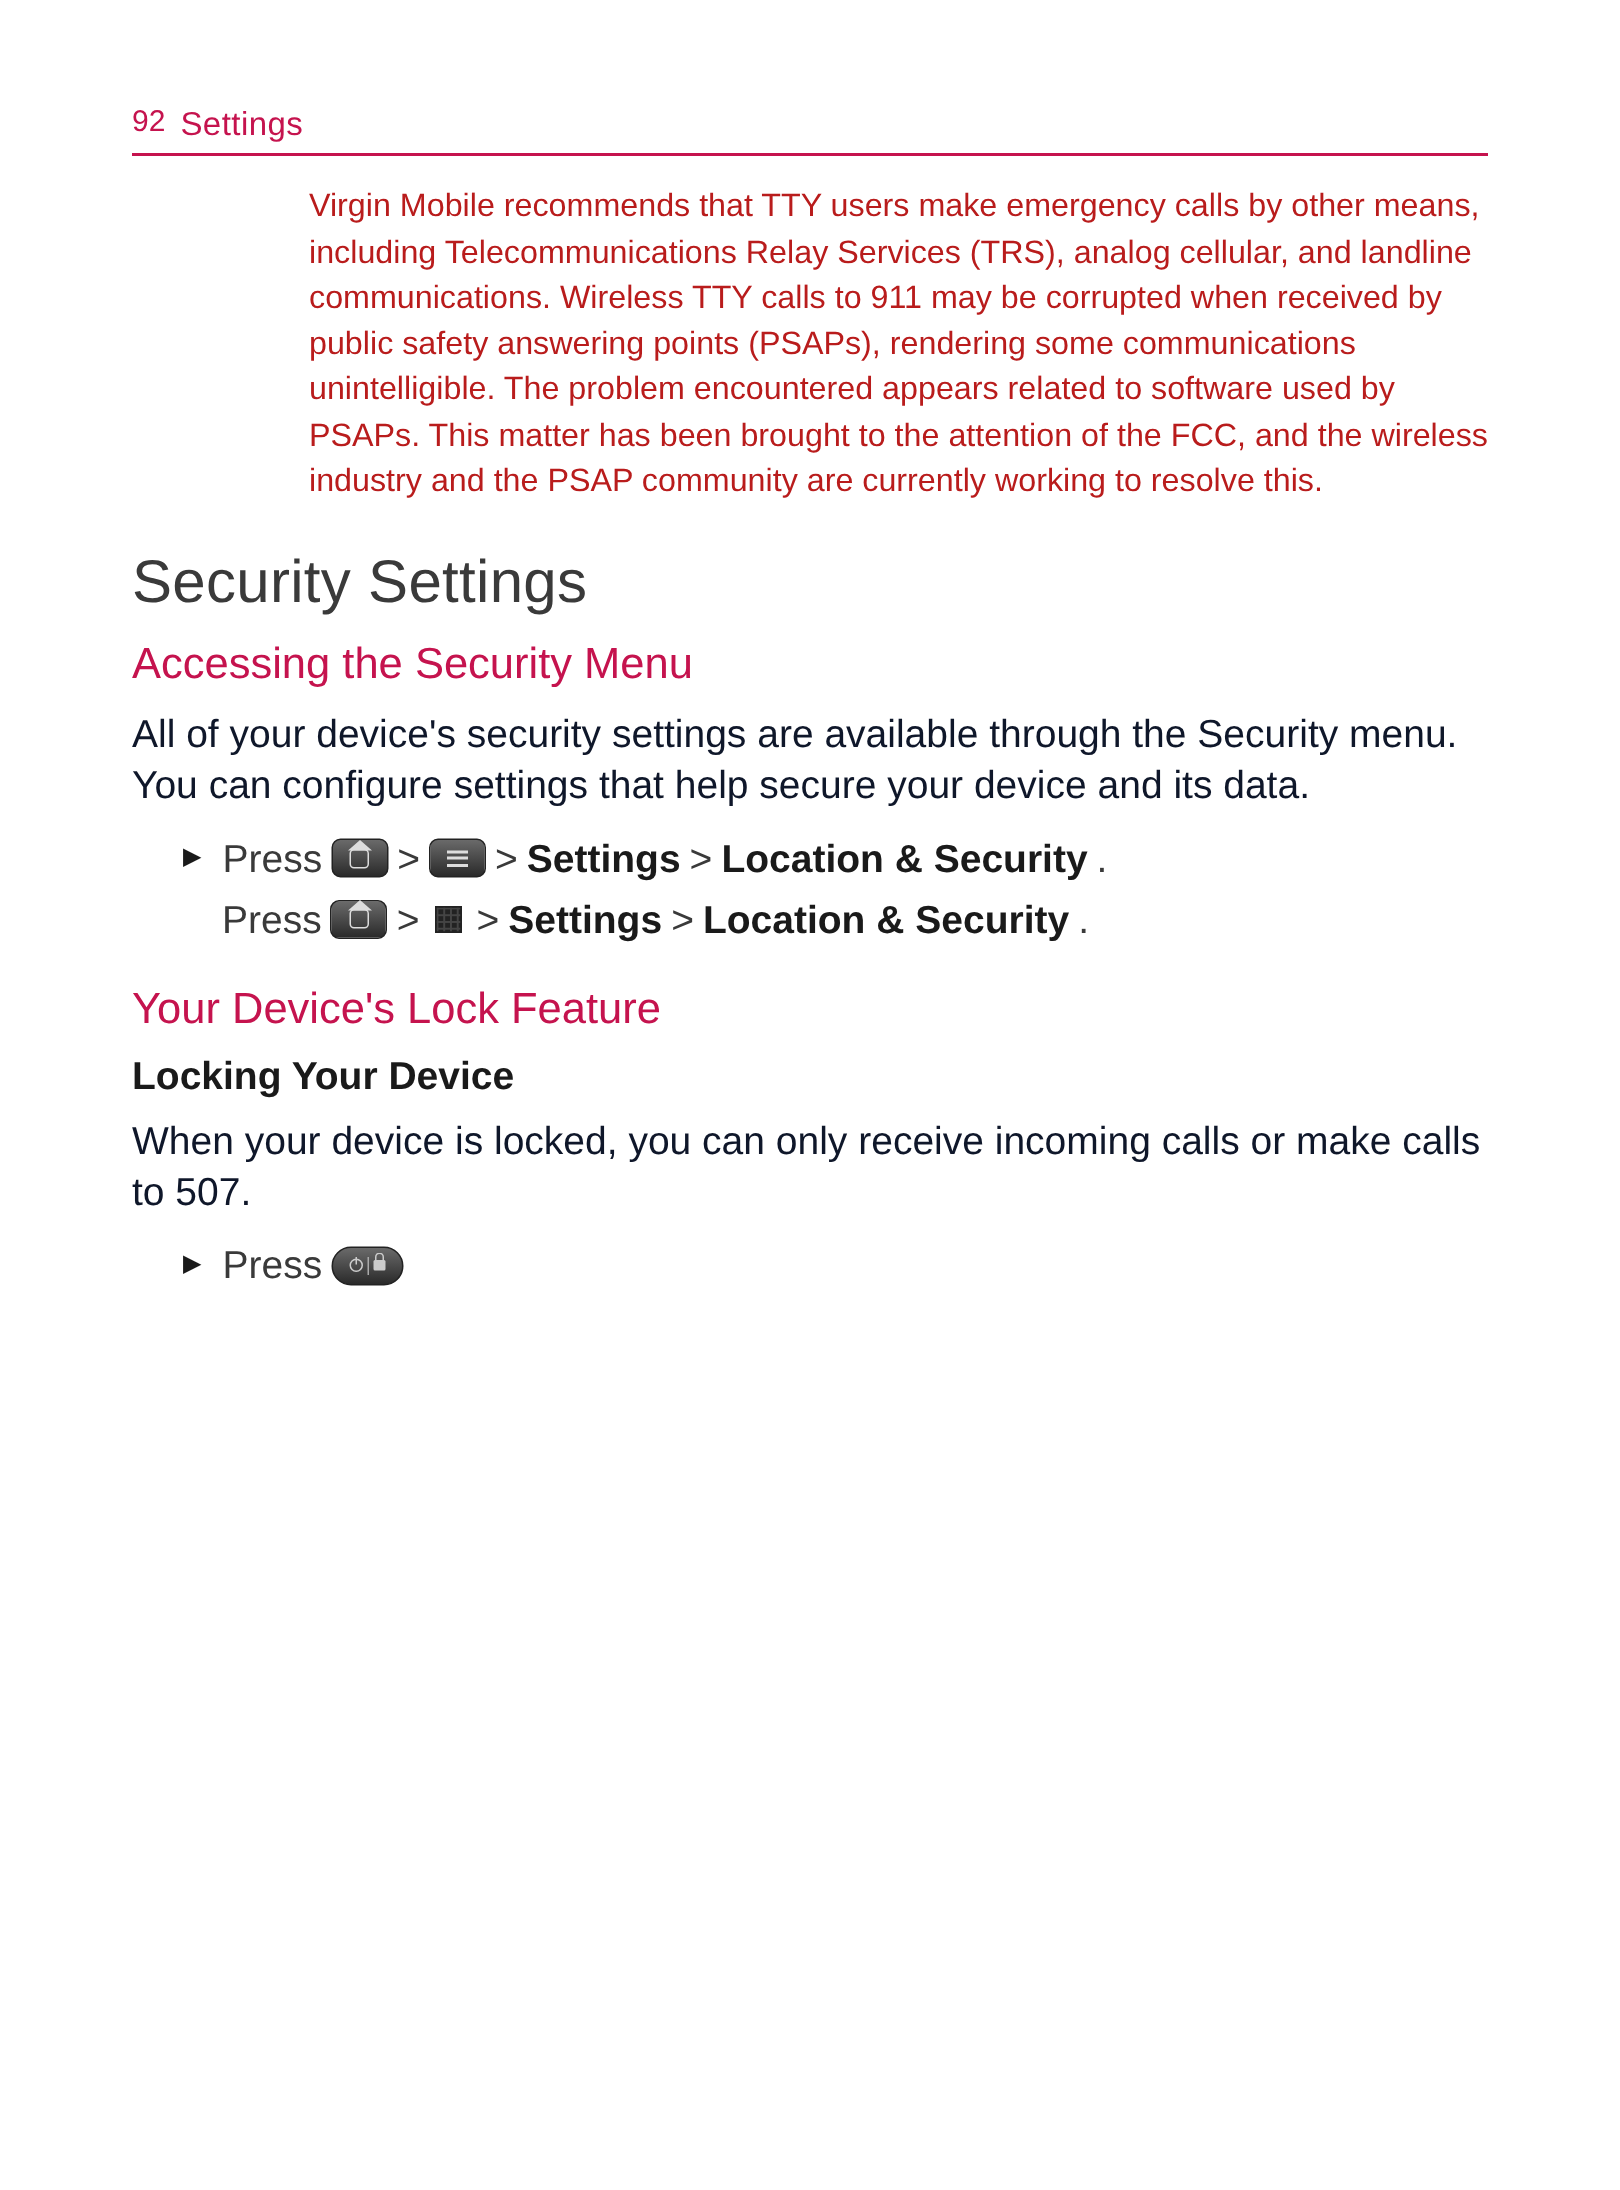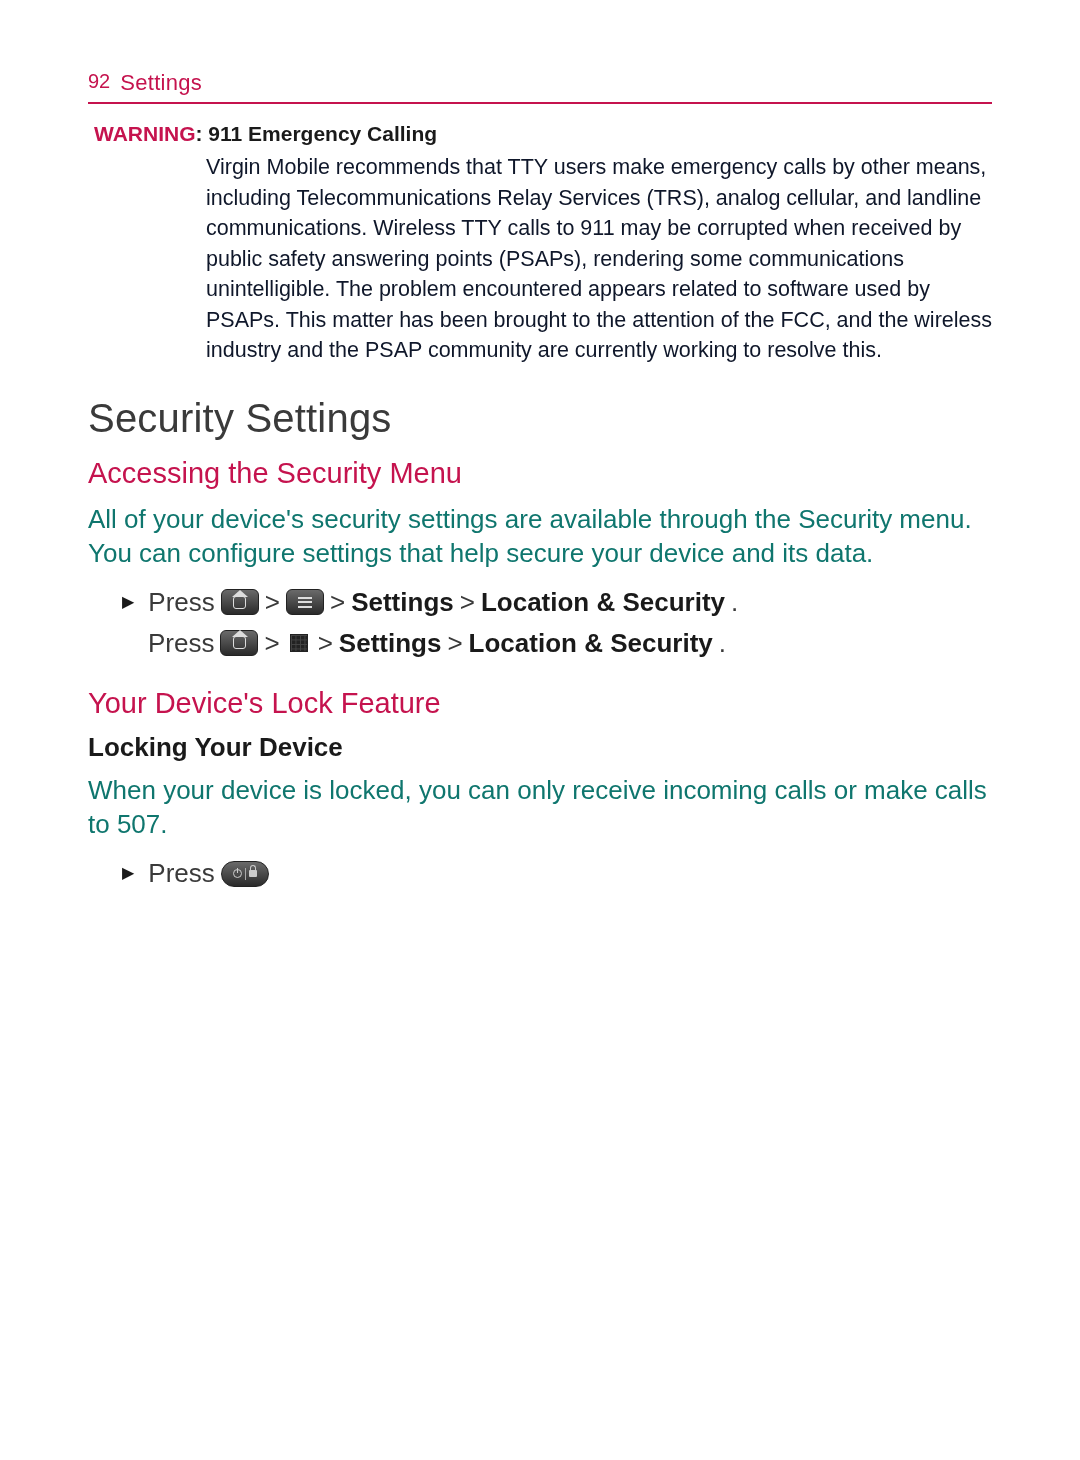--- a/index.html
+++ b/index.html
@@ -45,40 +45,40 @@
       color: #c5134e;
       font-weight: 700;
       font-size: 21px;
     }
     .warning-title {
       color: #1a1a1a;
       font-weight: 700;
       font-size: 21px;
     }
     .warning-body {
-      color: #0f172a;
+      color: #b91c1c;
       font-size: 21.5px;
       line-height: 1.42;
       margin-left: 112px;
     }
     .h1 {
       color: #3a3a3a;
       font-size: 40px;
       font-weight: 400;
       margin-bottom: 16px;
       letter-spacing: 0.2px;
     }
     .h2 {
       color: #c5134e;
       font-size: 29px;
       font-weight: 400;
       margin-bottom: 12px;
     }
     .body-text {
-      color: #0f766e;
+      color: #0f172a;
       font-size: 26px;
       line-height: 1.32;
       margin-bottom: 12px;
     }
     .h3 {
       color: #1a1a1a;
       font-size: 26px;
       font-weight: 700;
       margin-bottom: 10px;
     }
@@ -232,23 +232,20 @@
   </style>
 </head>
 <body>
 
 <div class="page-header">
   <span class="page-number">92</span>
   <span class="page-section-title">Settings</span>
 </div>
 
 <div class="warning-block">
-  <div class="warning-header">
-    <span class="warning-label">WARNING</span><span class="warning-title">: </span><span class="warning-title">911 Emergency Calling</span>
-  </div>
   <div class="warning-body">Virgin Mobile recommends that TTY users make emergency calls by other means, including Telecommunications Relay Services (TRS), analog cellular, and landline communications. Wireless TTY calls to 911 may be corrupted when received by public safety answering points (PSAPs), rendering some communications unintelligible. The problem encountered appears related to software used by PSAPs. This matter has been brought to the attention of the FCC, and the wireless industry and the PSAP community are currently working to resolve this.</div>
 </div>
 
 <div class="h1">Security Settings</div>
 
 <div class="h2">Accessing the Security Menu</div>
 
 <div class="body-text">All of your device's security settings are available through the Security menu. You can configure settings that help secure your device and its data.</div>
 
 <div class="step-block">

